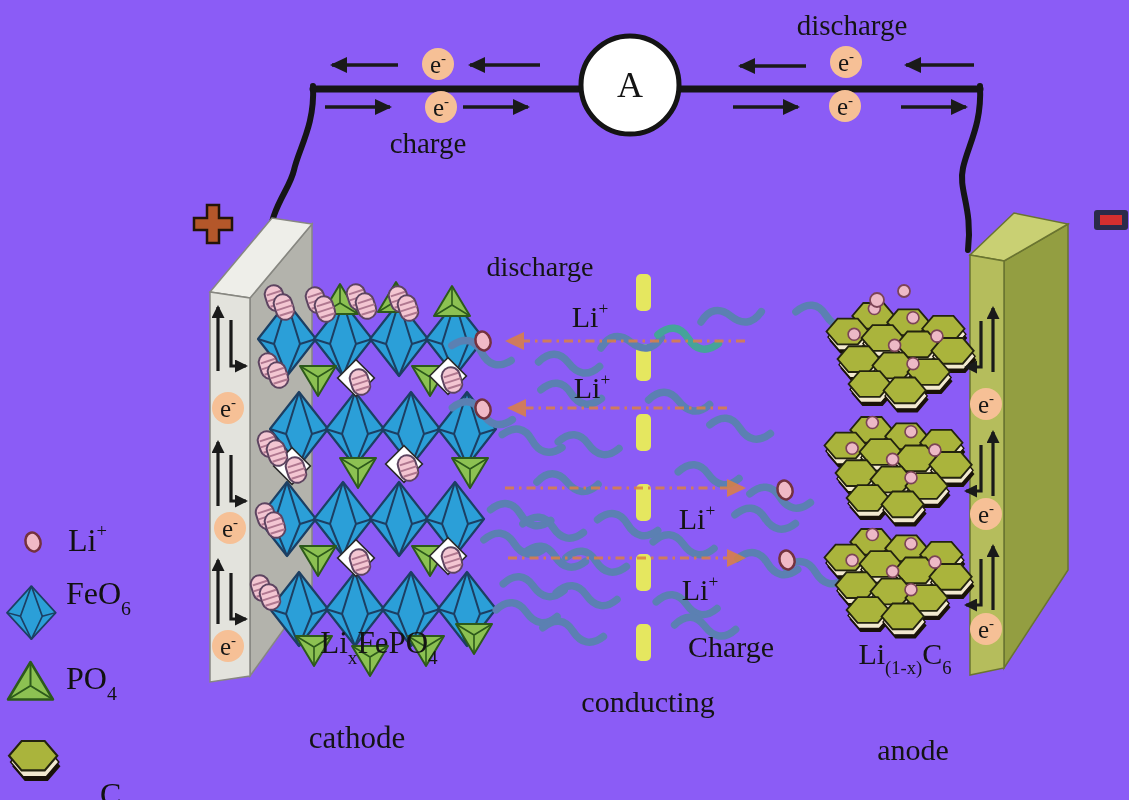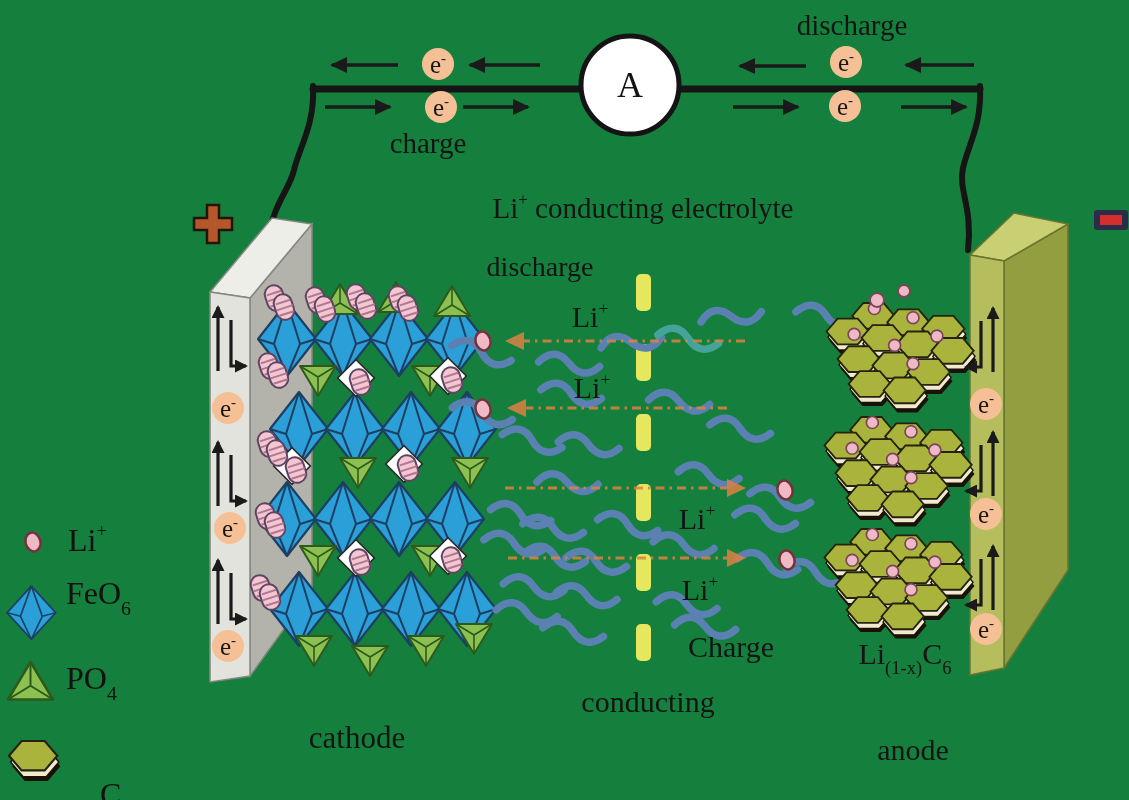--- a/index.html
+++ b/index.html
@@ -1,16 +1,16 @@
 <!DOCTYPE html>
 <html><head>
 <meta charset="utf-8">
 <style>
   html,body{margin:0;padding:0;background:#fff;}
-  .scene{position:relative;width:1129px;height:800px;background:#15803d;overflow:hidden;
+  .scene{position:relative;width:1129px;height:800px;background:#8b5cf6;overflow:hidden;
          font-family:"Liberation Serif","DejaVu Serif",serif;color:#111;}
   svg{position:absolute;left:0;top:0;}
   .lbl{position:absolute;transform:translate(-50%,-50%);white-space:nowrap;line-height:1;color:#141414;}
   .lbl sup{font-size:0.58em;position:relative;top:-0.12em;}
   .lbl sub{font-size:0.62em;position:relative;top:0.18em;}
   .f29{font-size:29px;} .f28{font-size:28px;} .f30{font-size:30px;} .f31{font-size:31px;}
   .f36{font-size:36px;}
   .ecirc{position:absolute;width:32px;height:32px;border-radius:50%;background:#f6c096;
          transform:translate(-50%,-50%);display:flex;align-items:center;justify-content:center;
          font-size:25px;line-height:1;color:#161616;}
@@ -284,30 +284,30 @@
       </g>
   <g>
         <use href="#hex" transform="translate(9,741) scale(1.05)"></use>
       </g>
 </svg>
 
 <div class="lbl f29" style="left:852px;top:25px;">discharge</div>
 <div class="lbl f29" style="left:428px;top:143px;">charge</div>
 <div class="lbl f36" style="left:630px;top:85px;">A</div>
 
-<div class="lbl f29" style="left:643px;top:208px;"><span>Li</span><sup>+</sup><span> conducting electrolyte</span></div>
 <div class="lbl f28" style="left:540px;top:267px;">discharge</div>
 
 <div class="lbl f30" style="left:590px;top:317px;"><span>Li</span><sup>+</sup></div>
 <div class="lbl f30" style="left:592px;top:388px;"><span>Li</span><sup>+</sup></div>
 <div class="lbl f30" style="left:697px;top:519px;"><span>Li</span><sup>+</sup></div>
 <div class="lbl f30" style="left:700px;top:590px;"><span>Li</span><sup>+</sup></div>
 <div class="lbl f30" style="left:731px;top:647px;">Charge</div>
 <div class="lbl f30" style="left:648px;top:702px;">conducting</div>
 
+<div class="lbl f31" style="left:379px;top:645px;"><span>Li</span><sub>x</sub><span>FePO</span><sub>4</sub></div>
 <div class="lbl f31" style="left:357px;top:706px;margin-top:31px;">cathode</div>
 <div class="lbl f30" style="left:905px;top:657px;"><span>Li</span><sub>(1-x)</sub><span>C</span><sub>6</sub></div>
 <div class="lbl f30" style="left:913px;top:707px;margin-top:43px;">anode</div>
 
 <div class="ecirc" style="left:438px;top:64px;">
       <span>e</span>
       <sup>-</sup>
     </div>
 <div class="ecirc" style="left:441px;top:107px;">
       <span>e</span>

